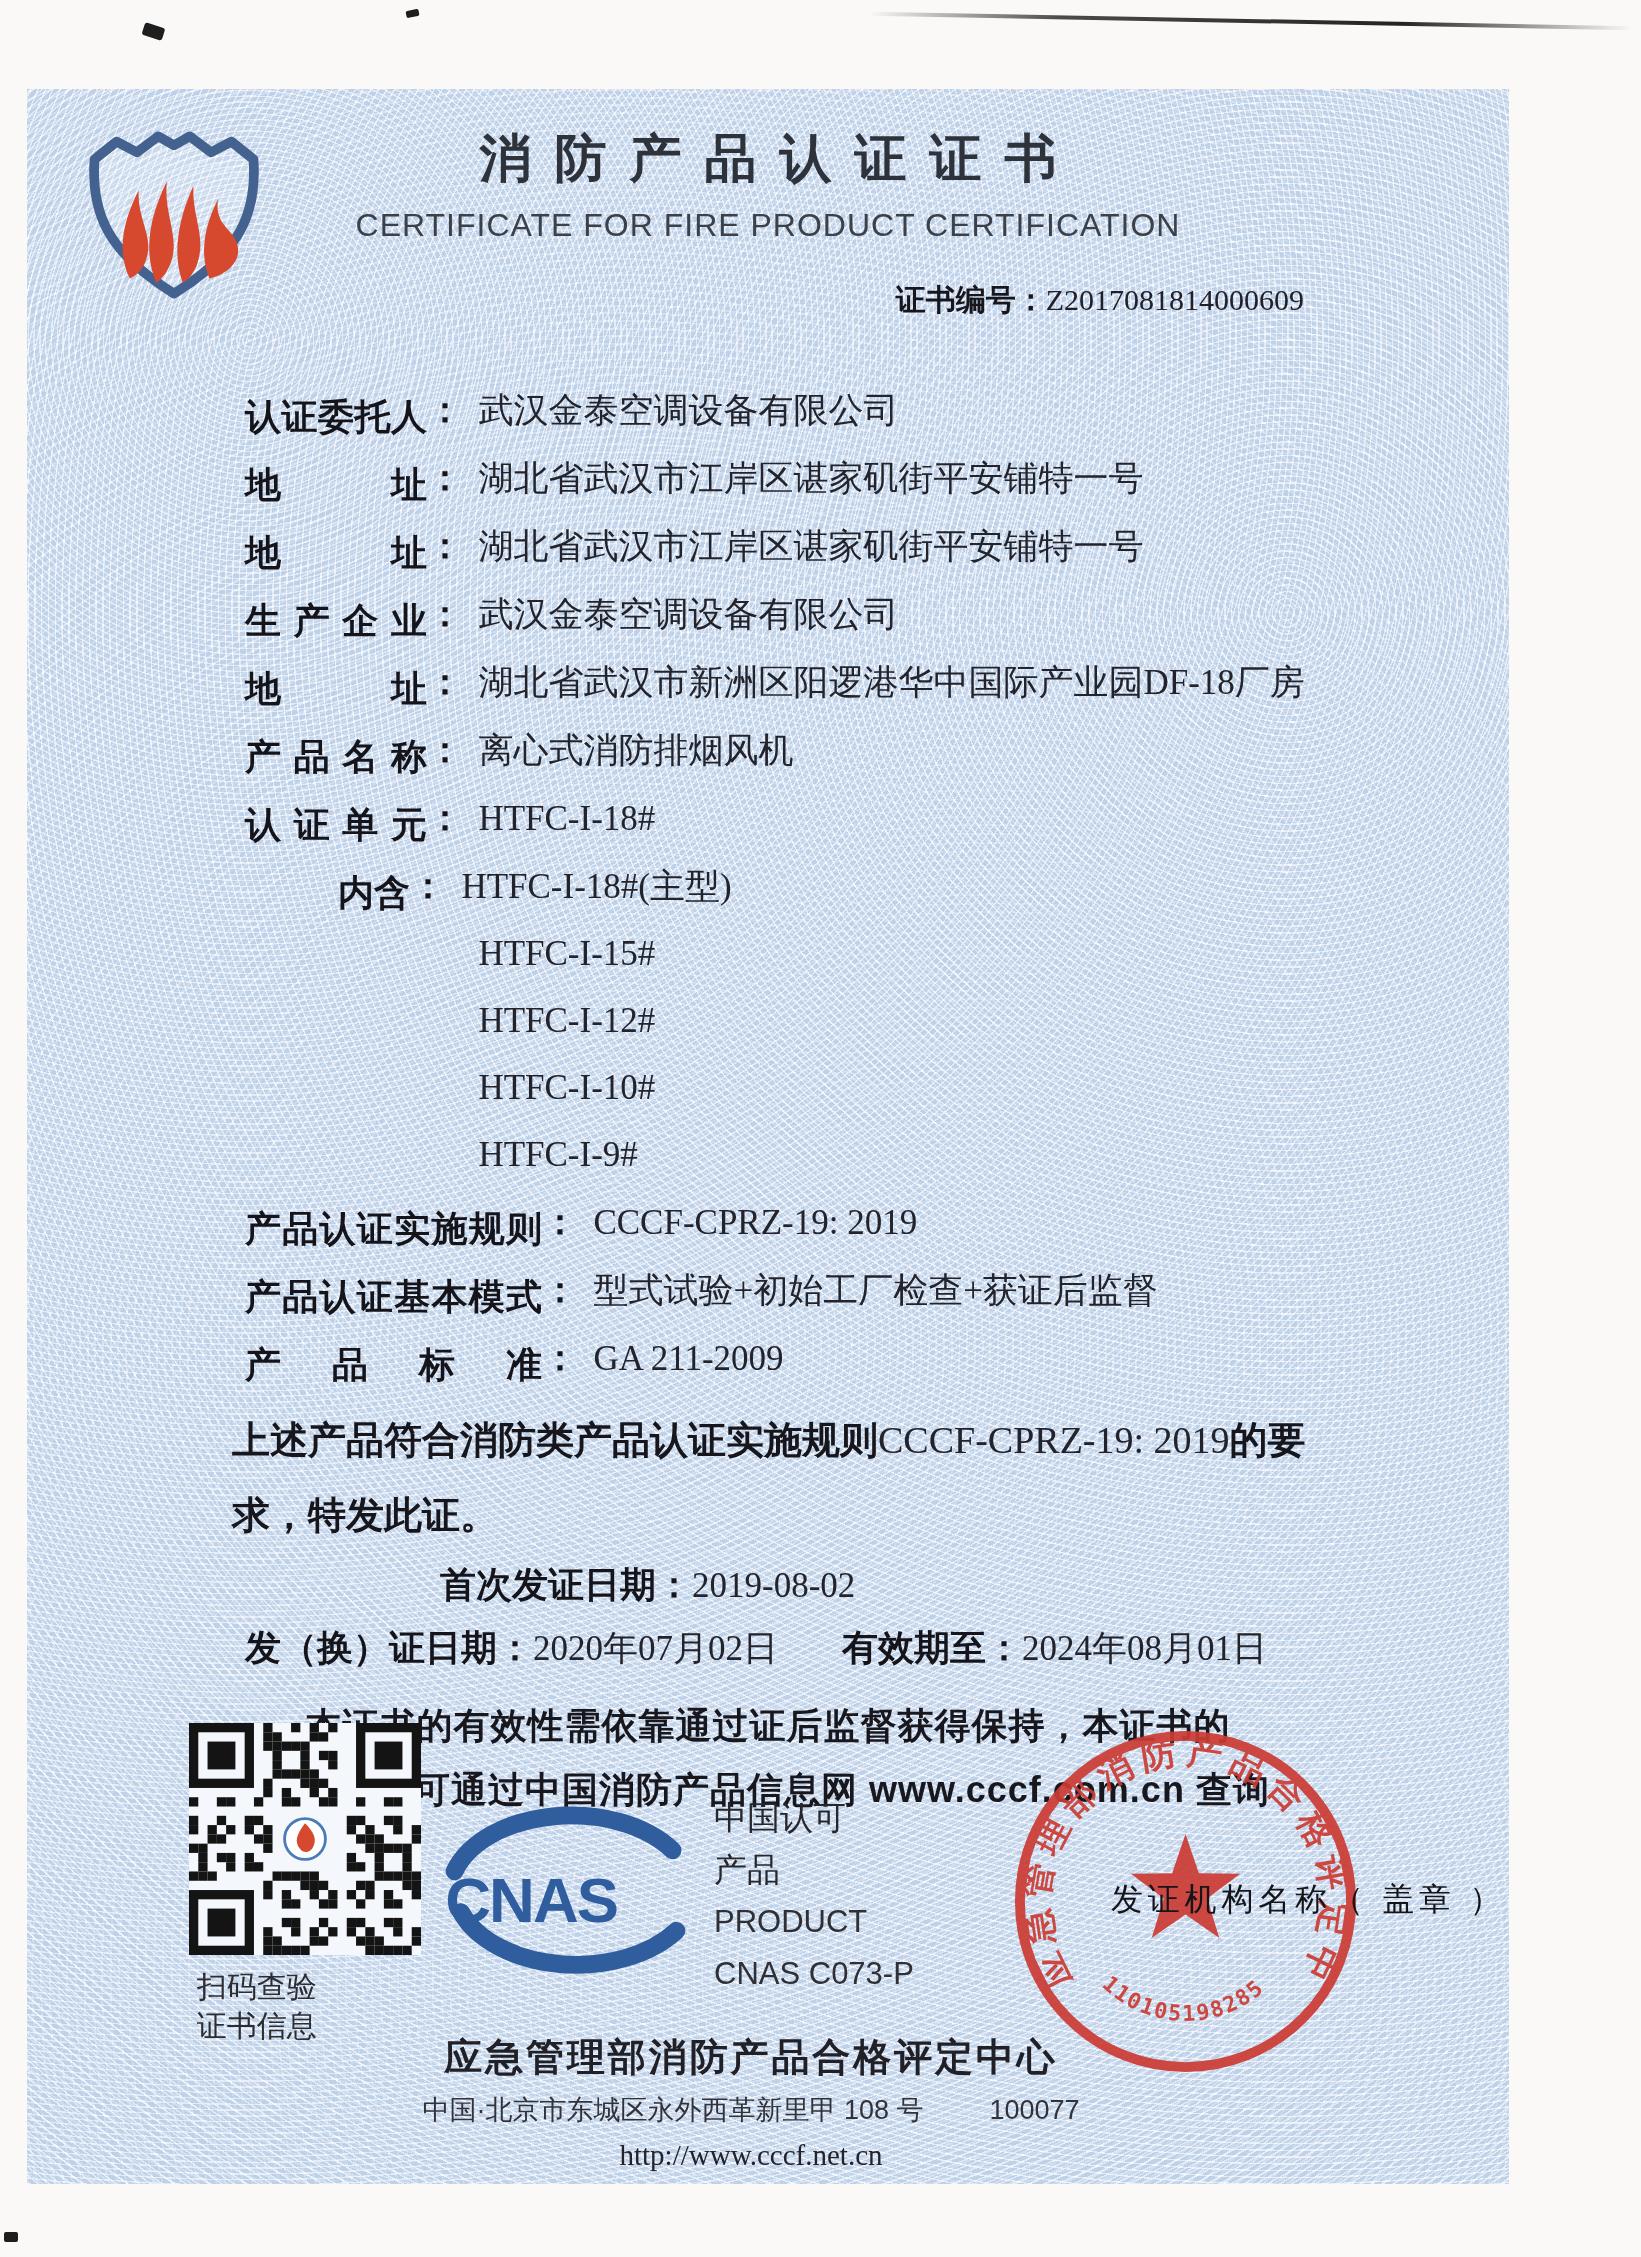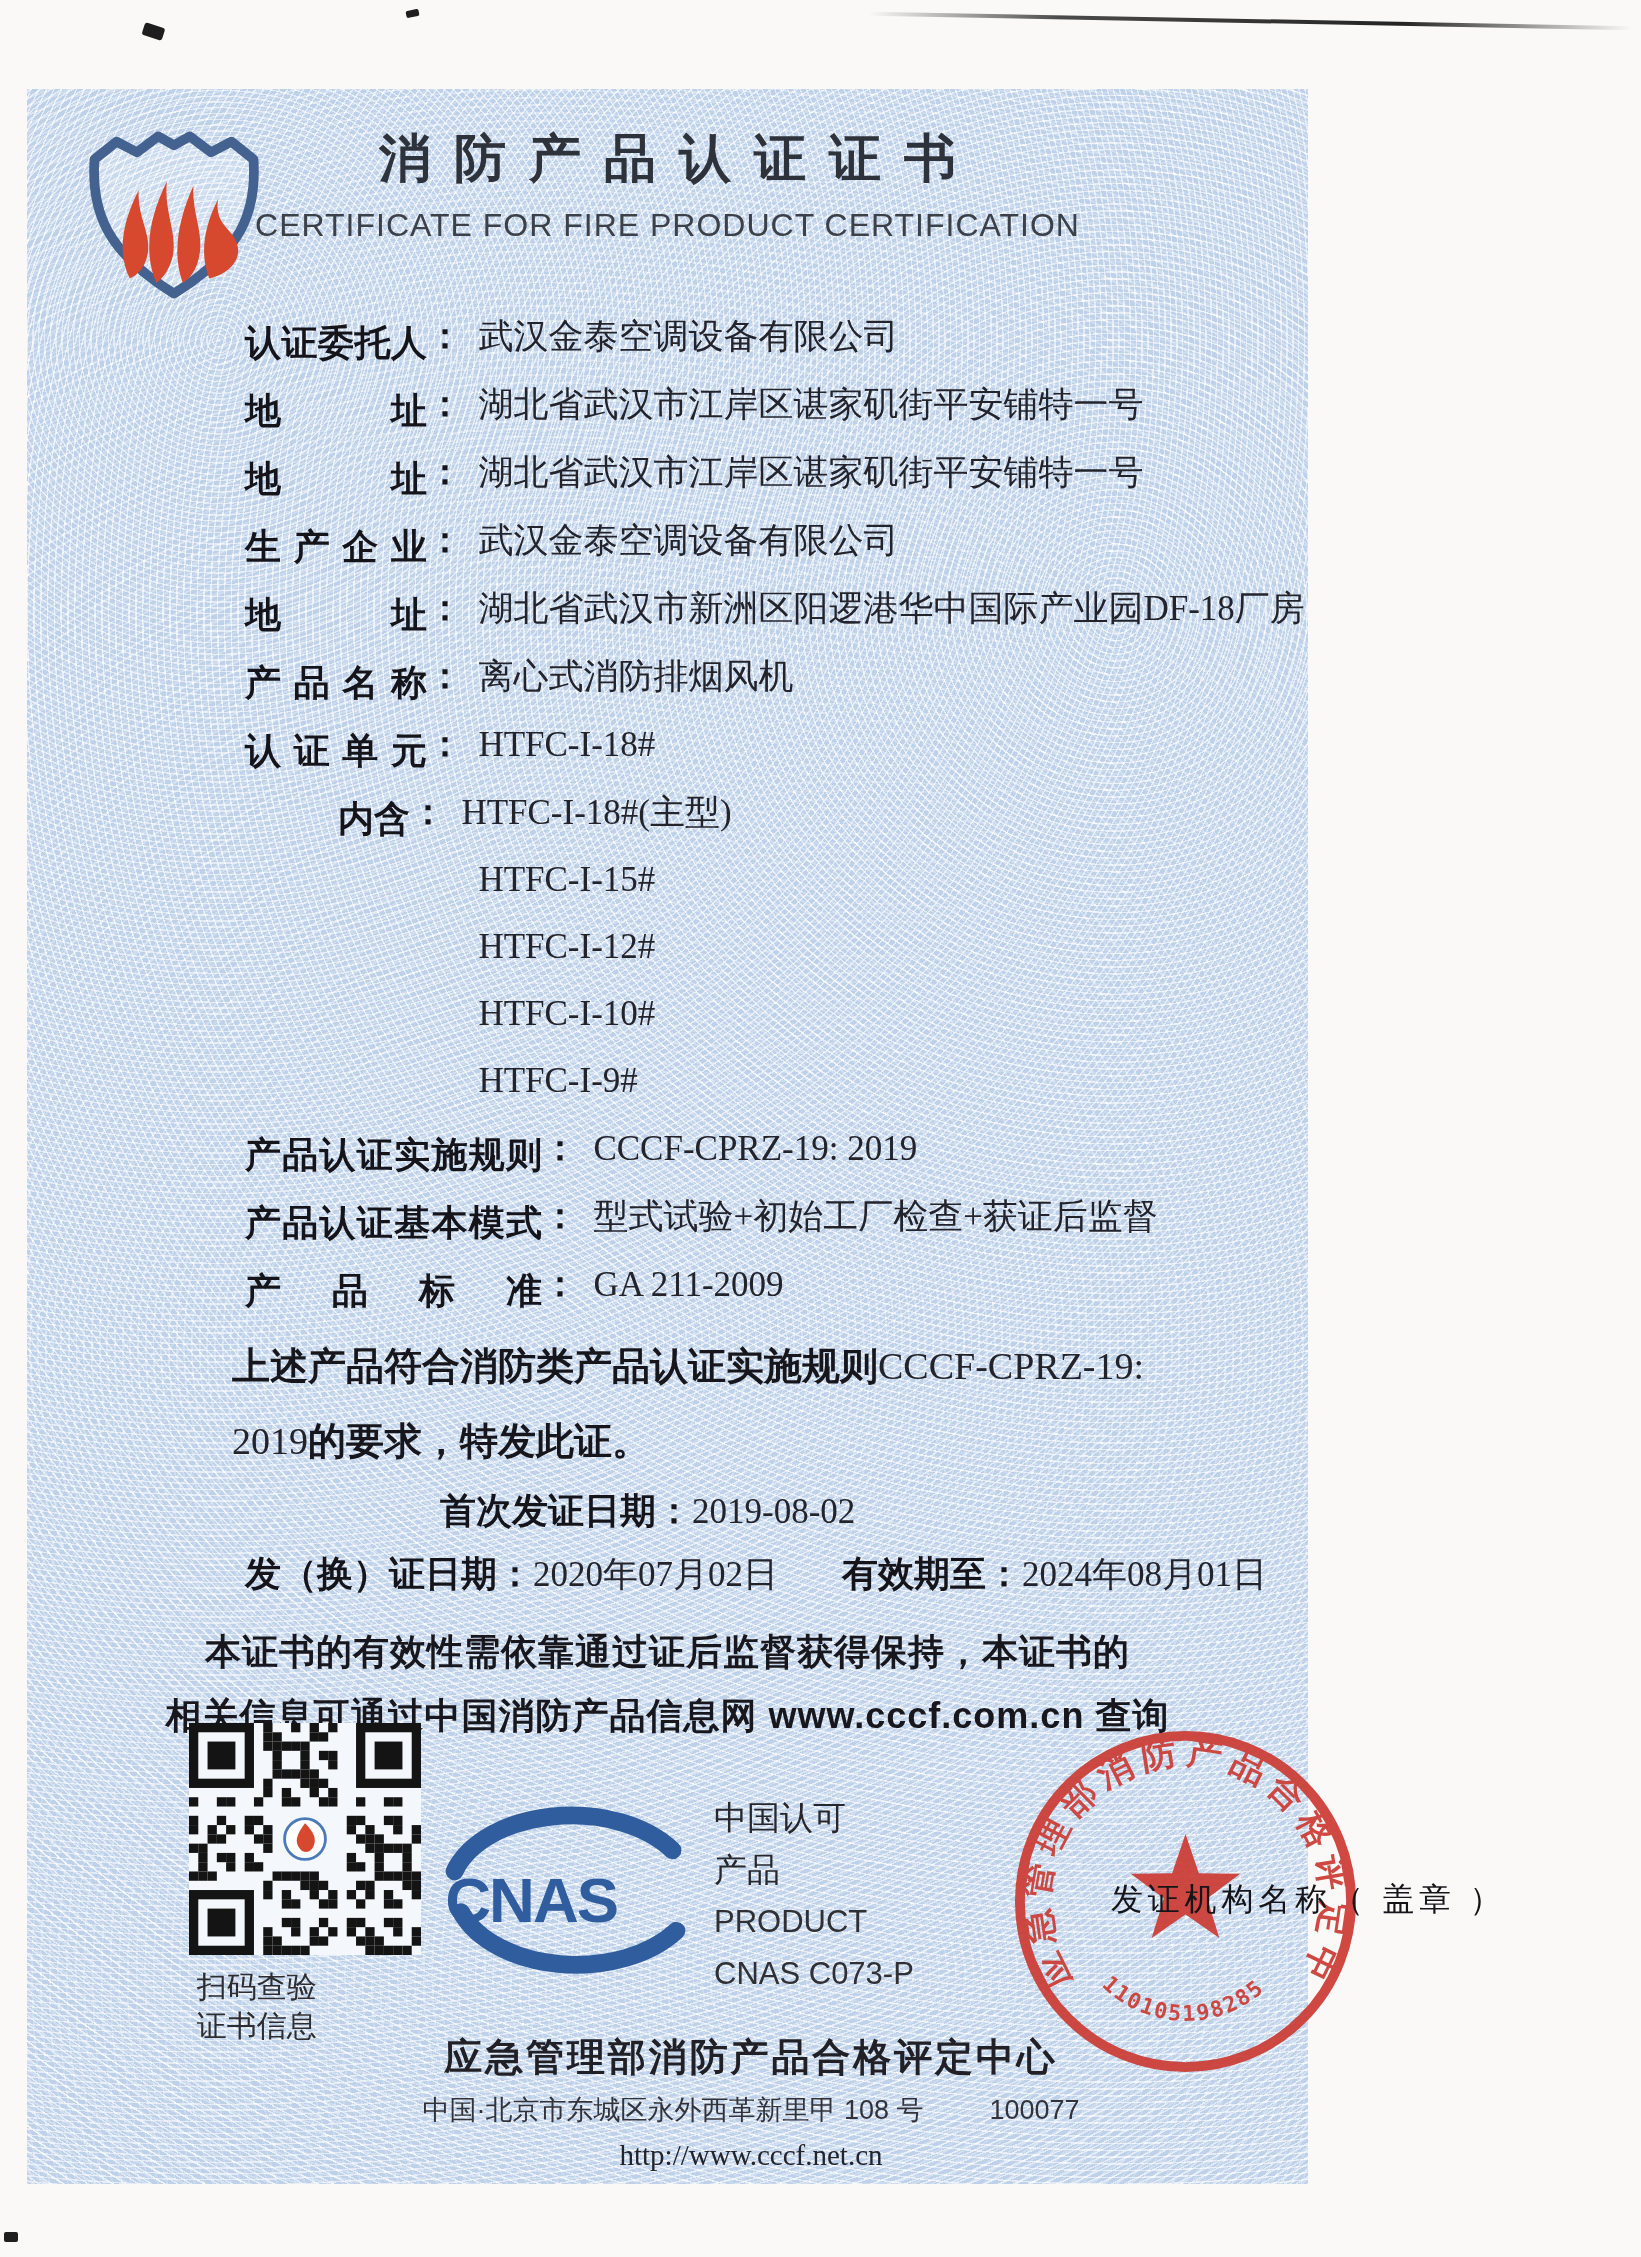--- a/index.html
+++ b/index.html
@@ -10,21 +10,21 @@
   }
   
   .mark{position:absolute;background:#1e1e1e;}
   .mark-a{left:143px;top:25px;width:21px;height:12.6px;transform:rotate(18deg);border-radius:2.9px;}
   .mark-b{left:406px;top:9.7px;width:12.6px;height:6.8px;transform:rotate(-12deg);border-radius:1.9px;}
   .mark-c{left:3.9px;top:2232px;width:14.5px;height:9.7px;border-radius:1.9px;}
   .streak{position:absolute;left:869px;top:19.3px;width:763px;height:3.9px;transform:rotate(1.1deg);
     background:linear-gradient(90deg,transparent,#4a4a4a 25%,#242424 70%,transparent);}
   
   .cert{
-    position:absolute;left:27px;top:89px;width:1281px;height:2095px;
+    position:absolute;left:27px;top:89px;width:1482px;height:2095px;
     background-color:#d8e4f3;
     background-image:
       repeating-radial-gradient(circle at 15% 12%, rgba(255,255,255,.55) 0 1.4px, rgba(255,255,255,0) 1.4px 5.8px),
       repeating-radial-gradient(circle at 85% 25%, rgba(255,255,255,.5) 0 1.4px, rgba(176,199,228,.35) 1.4px 6.8px),
       repeating-radial-gradient(circle at 40% 60%, rgba(255,255,255,.45) 0 1.9px, rgba(186,206,232,.3) 1.9px 7.7px),
       repeating-radial-gradient(circle at 65% 90%, rgba(255,255,255,.4) 0 1.9px, rgba(176,199,228,.35) 1.9px 8.7px);
   }
   .logo{position:absolute;left:41px;top:5.8px;width:212px;height:217px;}
   .title{margin:39px 0 0 0;text-align:center;font-size:52px;font-weight:700;
     letter-spacing:23px;color:#2e323b;line-height:60px;padding-left:23px;}
@@ -83,20 +83,23 @@
              C 214 130 196 175 120 222 C 44 175 26 130 30 70 Z" fill="rgba(255,255,255,0.18)" stroke="#44628f" stroke-width="11" stroke-linejoin="round"></path>
     <path d="M70,205 C55,175 62,140 80,105 C78,135 95,155 90,178 C87,192 80,200 70,205 Z" fill="#d6492f"></path>
     <path d="M100,210 C85,175 92,135 112,95 C108,130 125,155 118,182 C114,196 108,204 100,210 Z" fill="#d6492f"></path>
     <path d="M130,210 C118,178 124,140 142,100 C140,132 155,155 148,182 C145,196 138,205 130,210 Z" fill="#d6492f"></path>
     <path d="M160,205 C150,180 152,150 170,115 C165,145 188,148 192,168 C196,186 180,200 160,205 Z" fill="#d6492f"></path>
   </svg>
 
   <div class="title">消防产品认证证书</div>
   <div class="subtitle">CERTIFICATE FOR FIRE PRODUCT CERTIFICATION</div>
 
+  <div class="certno">
+    <span class="nl">证书编号：</span><span class="nv">Z2017081814000609</span>
+  </div>
 
   <div class="fields">
     <div class="frow"><span class="lbl">认证委托人</span><span class="colon">：</span><span class="val">武汉金泰空调设备有限公司</span></div>
     <div class="frow"><span class="lbl">地址</span><span class="colon">：</span><span class="val">湖北省武汉市江岸区谌家矶街平安铺特一号</span></div>
     <div class="frow"><span class="lbl">地址</span><span class="colon">：</span><span class="val">湖北省武汉市江岸区谌家矶街平安铺特一号</span></div>
     <div class="frow"><span class="lbl">生产企业</span><span class="colon">：</span><span class="val">武汉金泰空调设备有限公司</span></div>
     <div class="frow"><span class="lbl">地址</span><span class="colon">：</span><span class="val">湖北省武汉市新洲区阳逻港华中国际产业园DF-18厂房</span></div>
     <div class="frow"><span class="lbl">产品名称</span><span class="colon">：</span><span class="val">离心式消防排烟风机</span></div>
     <div class="frow"><span class="lbl">认证单元</span><span class="colon">：</span><span class="val">HTFC-I-18#</span></div>
 

